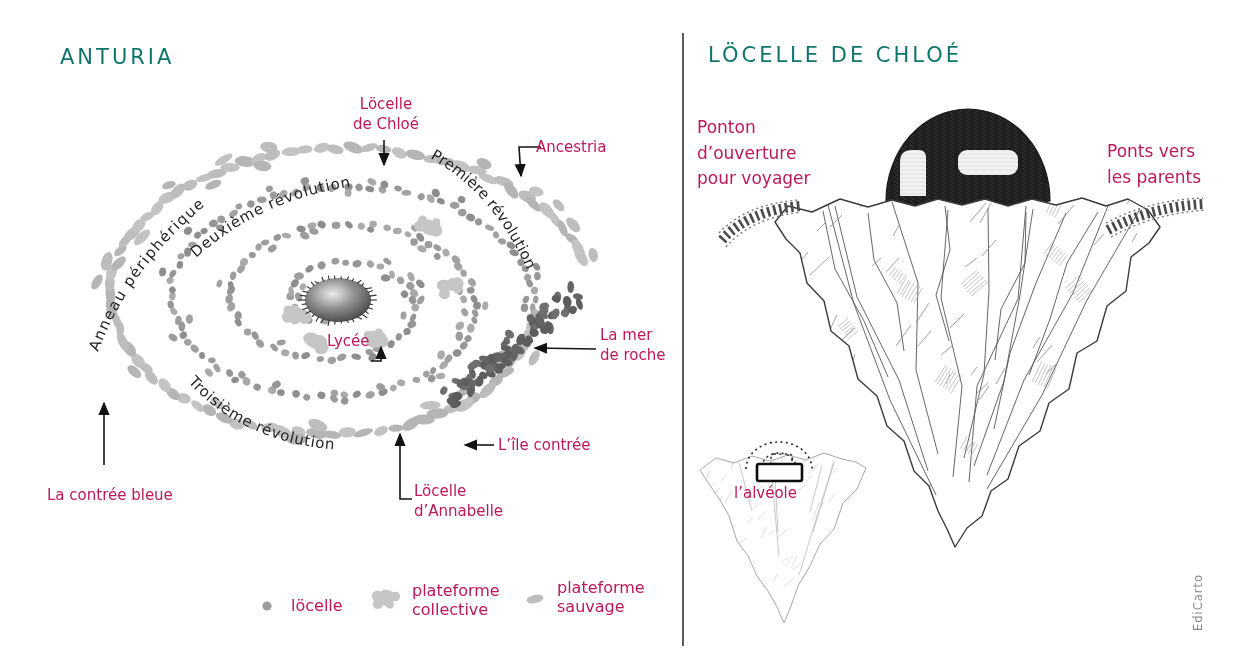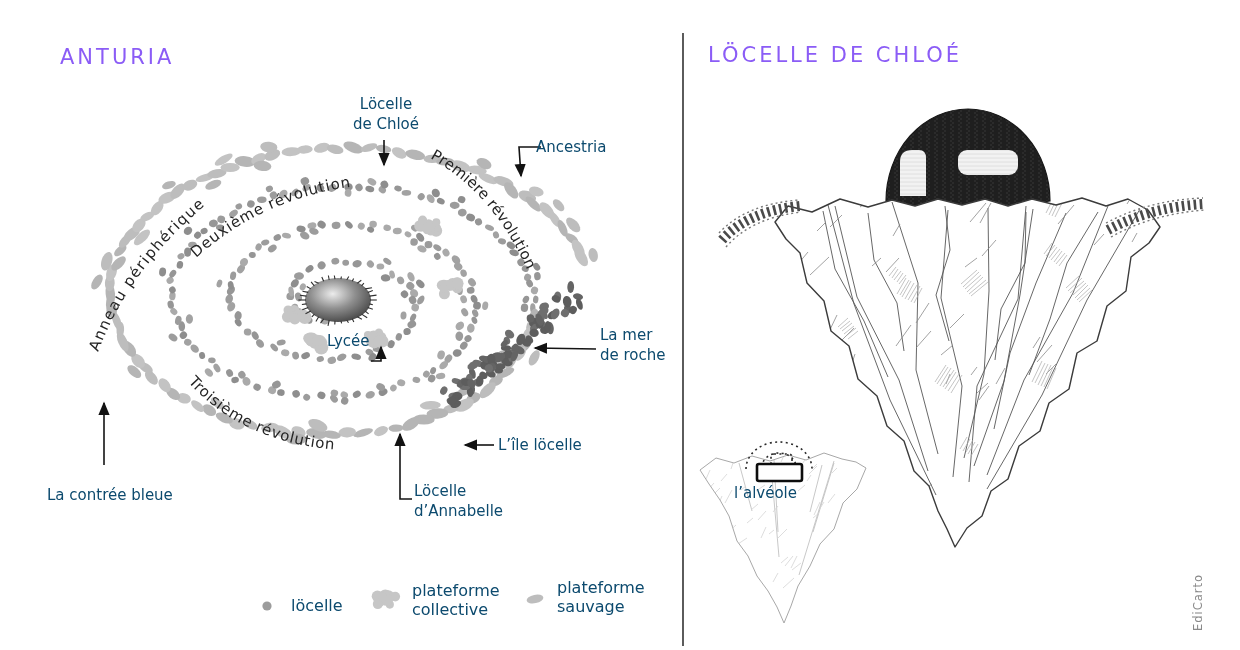--- a/index.html
+++ b/index.html
@@ -1,20 +1,20 @@
 <!DOCTYPE html>
 <html><head>
 <meta charset="utf-8">
 <style>
   html,body{margin:0;padding:0;background:#fff}
   .canvas{position:relative;width:1240px;height:650px;background:#ffffff;overflow:hidden;
           font-family:"DejaVu Sans",sans-serif;color:#1d1d1d}
   .canvas svg{position:absolute;left:0;top:0}
-  .label{position:absolute;white-space:pre-line;line-height:1.3;font-size:15px;color:#0c4a6e}
-  .title{font-size:21px;letter-spacing:3px;color:#8b5cf6}
+  .label{position:absolute;white-space:pre-line;line-height:1.3;font-size:15px;color:#be185d}
+  .title{font-size:21px;letter-spacing:3px;color:#0f766e}
   .center{text-align:center}
   .big{font-size:17px;line-height:1.5}
   .legend{font-size:16px;line-height:1.2}
   .credit{position:absolute;left:1191px;top:553px;height:78px;font-size:11.5px;color:#8a8a8a;
           letter-spacing:1px;writing-mode:vertical-rl;transform:rotate(180deg)}
   .curved{font-size:15px;fill:#242424}
 </style>
 </head>
 <body>
 
@@ -863,27 +863,32 @@
 
 <div class="label title" style="left:60px;top:44px">ANTURIA</div>
 <div class="label title" style="left:708px;top:42px">LÖCELLE DE CHLOÉ</div>
 
 <div class="label center" style="left:340px;top:95px;width:92px">Löcelle
 de Chloé</div>
 <div class="label" style="left:536px;top:138px">Ancestria</div>
 <div class="label" style="left:327px;top:332px">Lycée</div>
 <div class="label" style="left:600px;top:326px">La mer
 de roche</div>
-<div class="label" style="left:498px;top:436px">L’île löcelle</div>
+<div class="label" style="left:498px;top:436px">L’île contrée</div>
 <div class="label" style="left:414px;top:482px">Löcelle
 d’Annabelle</div>
 <div class="label" style="left:47px;top:486px">La contrée bleue</div>
 
 <div class="label legend" style="left:291px;top:596px">löcelle</div>
 <div class="label legend" style="left:412px;top:581px">plateforme
 collective</div>
 <div class="label legend" style="left:557px;top:578px">plateforme
 sauvage</div>
 
+<div class="label big" style="left:697px;top:115px">Ponton
+d’ouverture
+pour voyager</div>
+<div class="label big" style="left:1107px;top:139px">Ponts vers
+les parents</div>
 <div class="label" style="left:734px;top:484px">l’alvéole</div>
 
 <div class="credit">EdiCarto</div>
 </div>
 
 </body></html>

